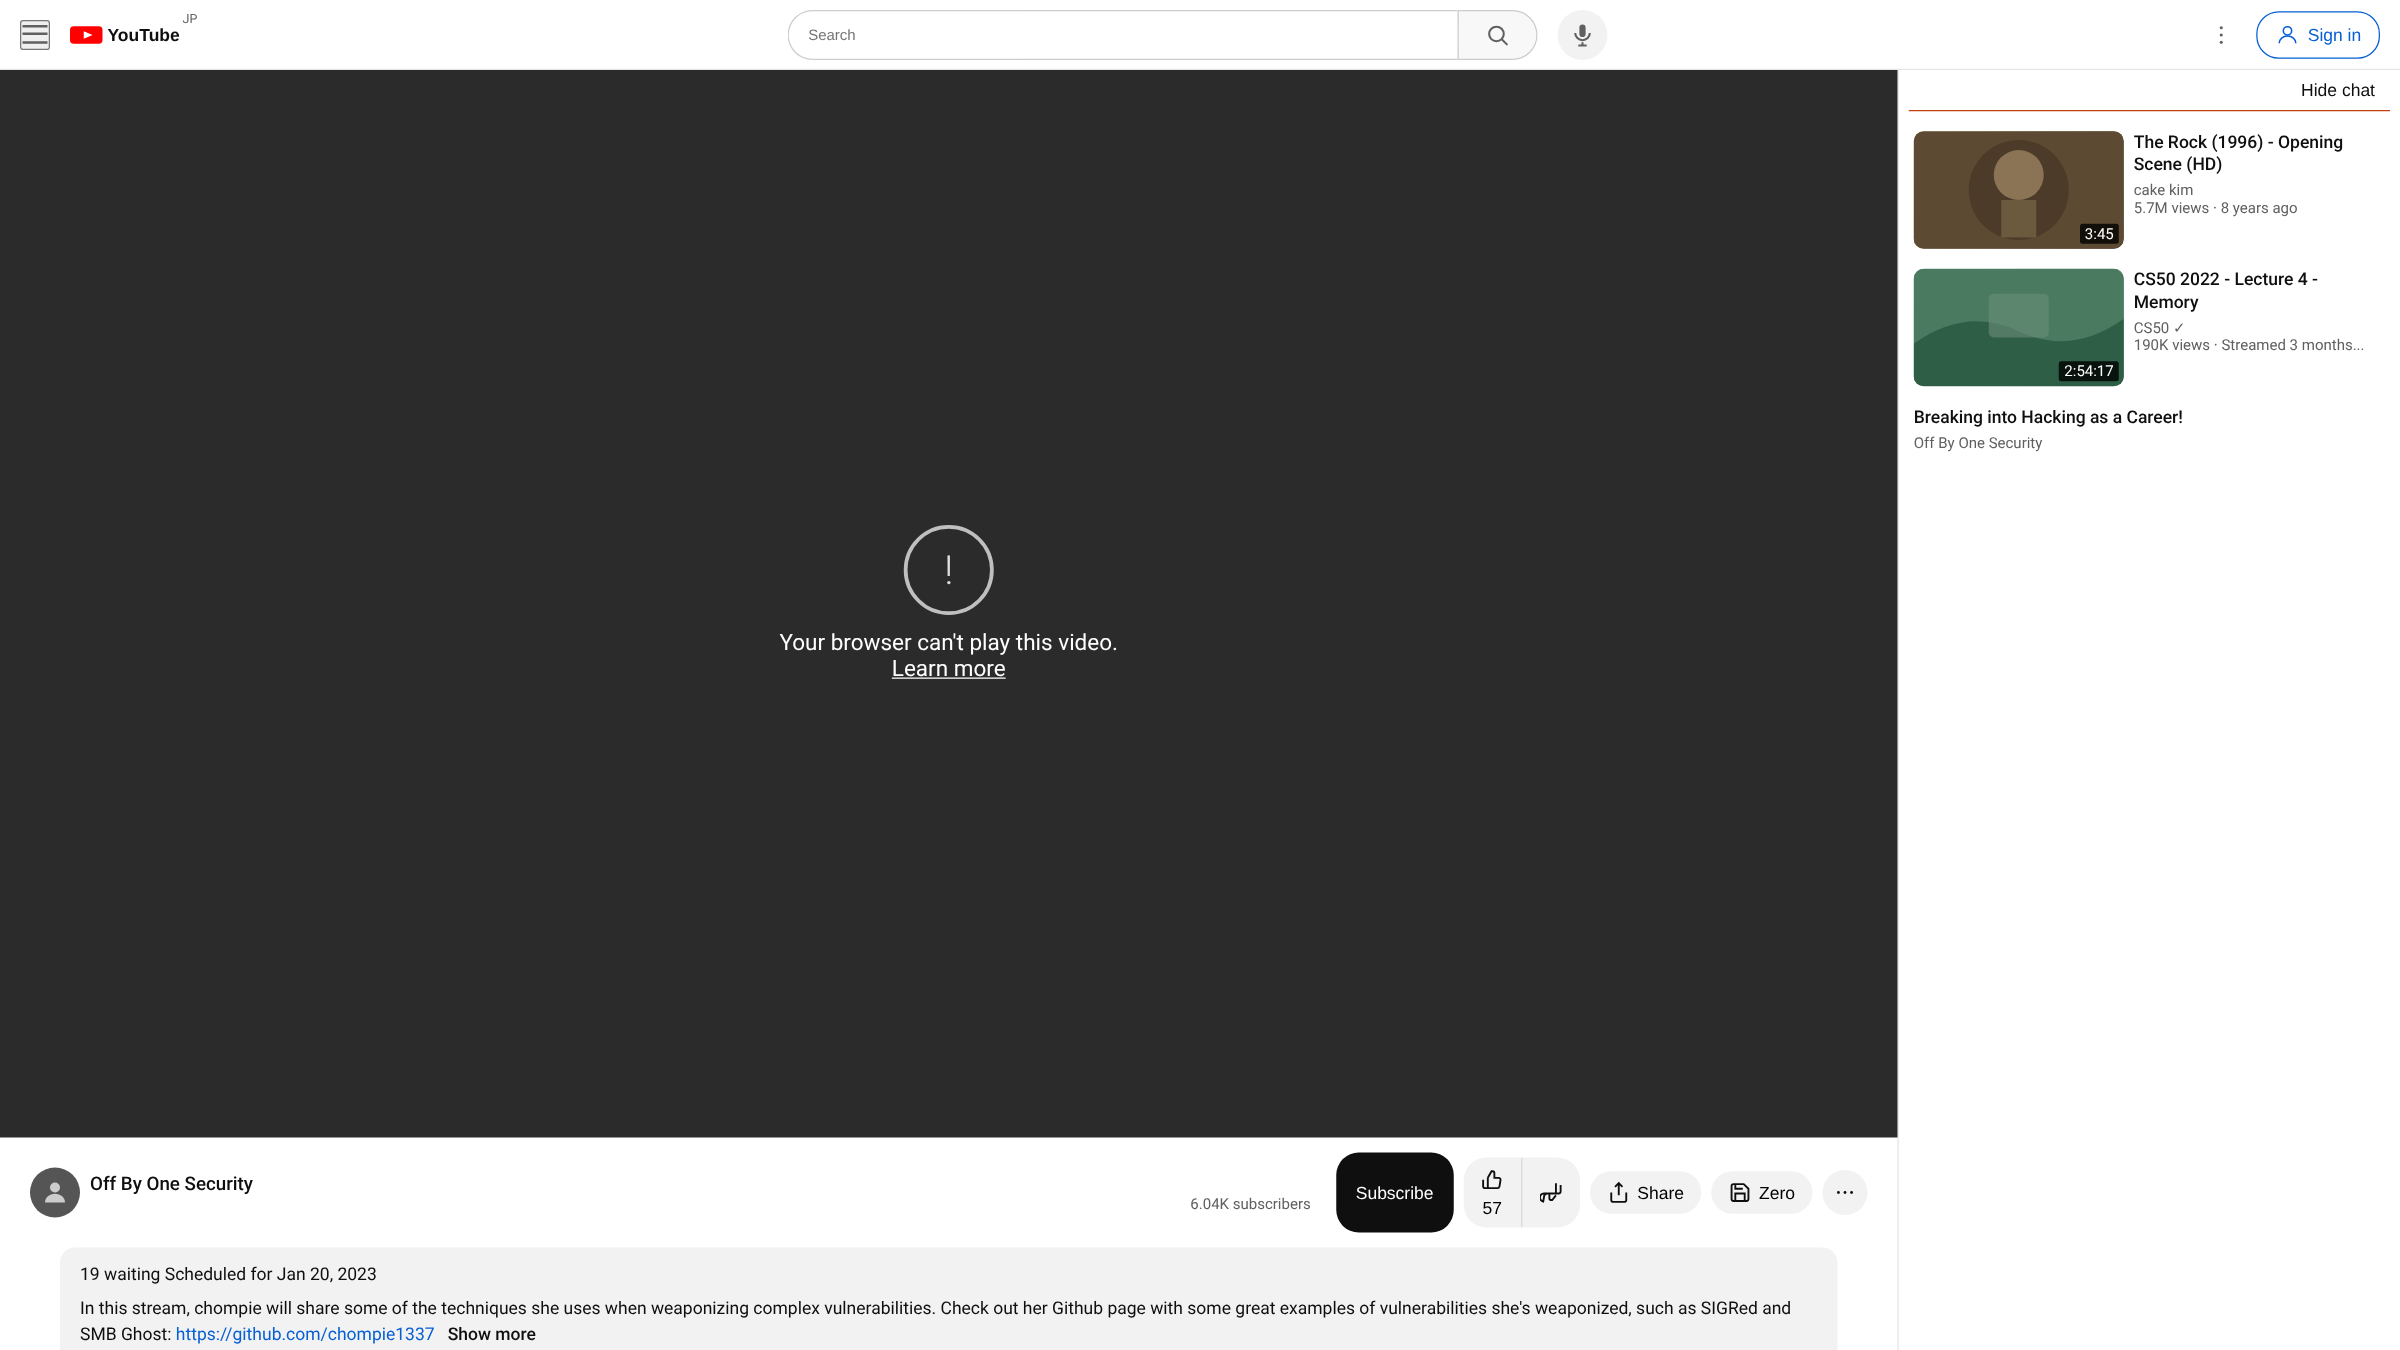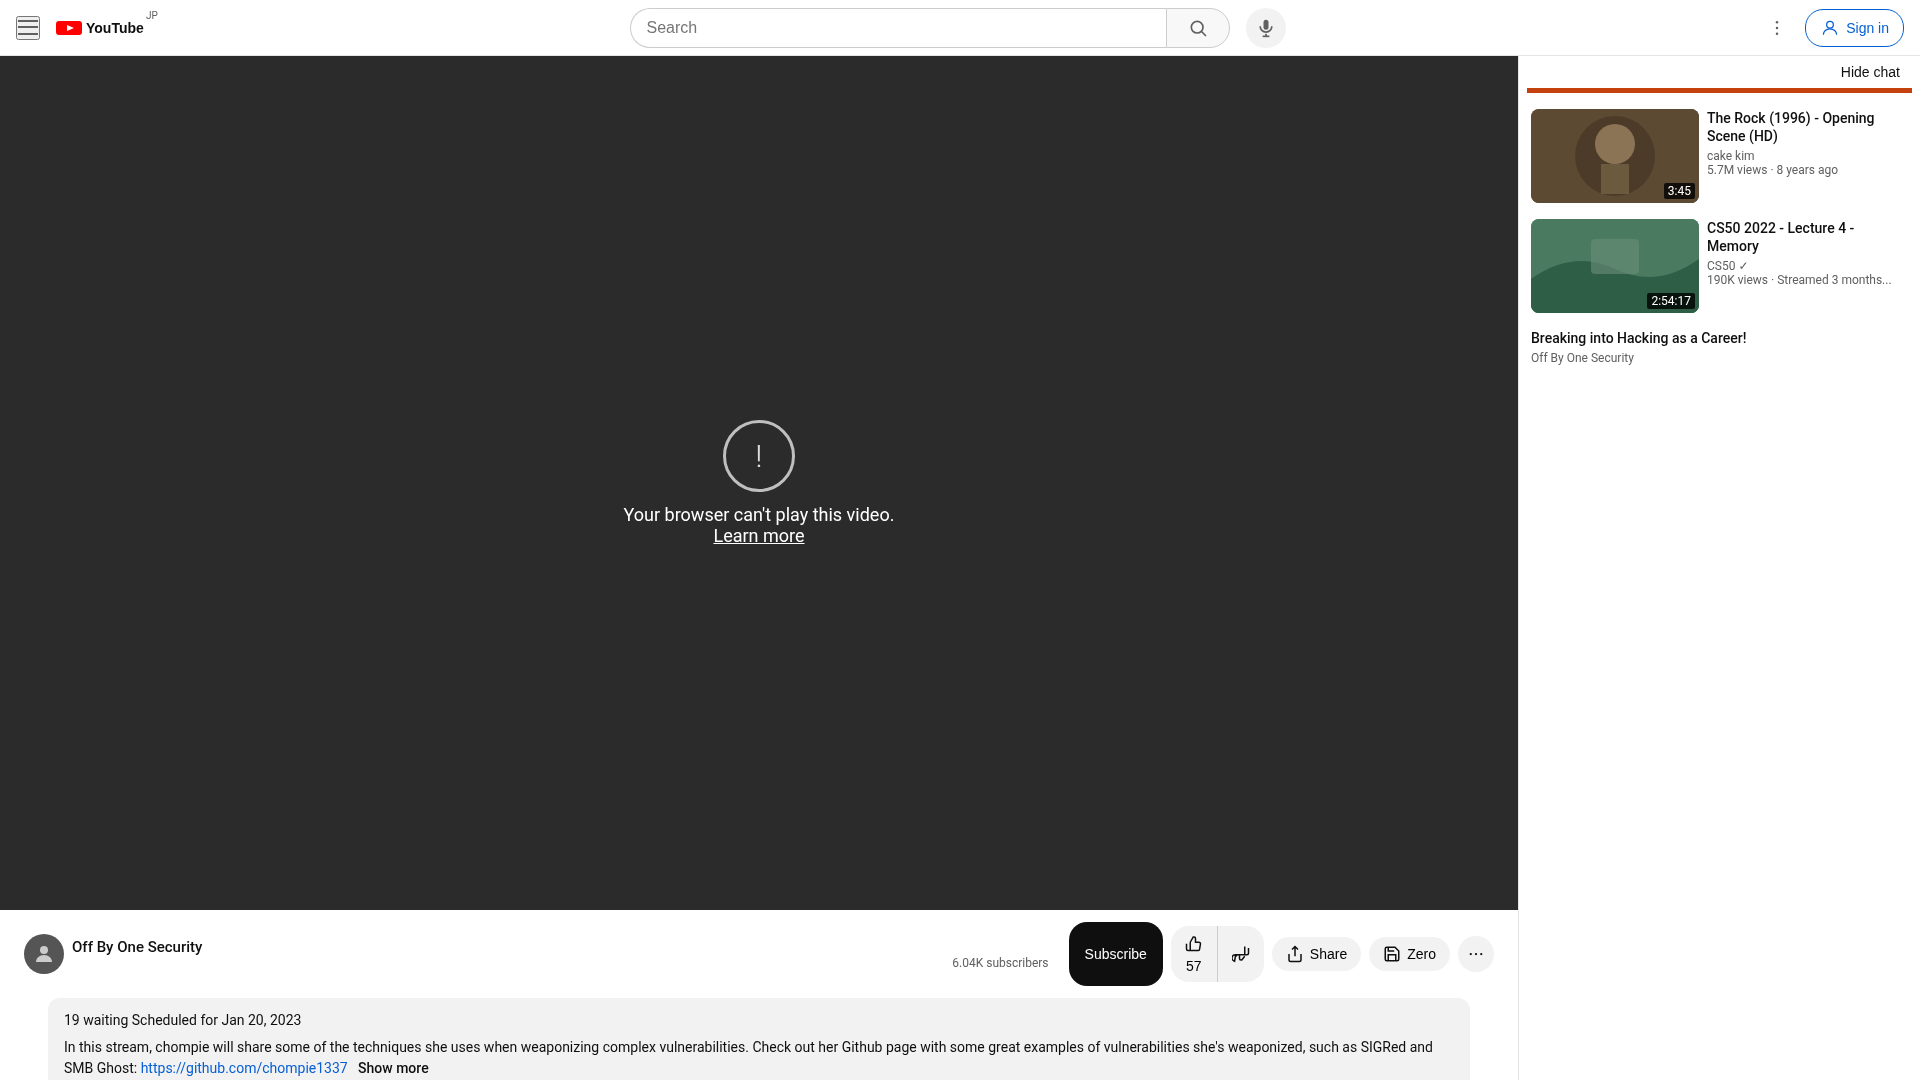--- a/index.html
+++ b/index.html
@@ -14,21 +14,21 @@
     }
     .header-left { display: flex; align-items: center; gap: 16px; flex-shrink: 0; }
     .hamburger-icon { width: 24px; height: 24px; display: flex; flex-direction: column; justify-content: space-around; cursor: pointer; }
     .hamburger-icon span { display: block; height: 2px; background: #606060; width: 100%; }
     .logo-jp { font-size: 10px; color: #606060; margin-top: -8px; }
 
     .header-center { flex: 1; display: flex; align-items: center; justify-content: center; gap: 8px; }
     .search-form { display: flex; align-items: center; max-width: 600px; width: 100%; }
     .search-input {
       flex: 1; height: 40px; border: 1px solid #ccc; border-right: none;
-      border-radius: 20px 0 0 20px; padding: 0 16px; font-size: 16px;
+      border-radius: 20px 0 0 20px; padding: 0 16px; font-size: 12px;
       outline: none; color: #8b5cf6;
     }
     .search-btn {
       height: 40px; width: 64px; background: #f8f8f8; border: 1px solid #ccc;
       border-radius: 0 20px 20px 0; cursor: pointer; display: flex; align-items: center; justify-content: center;
     }
     .mic-btn {
       width: 40px; height: 40px; background: #f2f2f2; border-radius: 50%;
       border: none; cursor: pointer; display: flex; align-items: center; justify-content: center; margin-left: 8px;
     }
@@ -108,21 +108,21 @@
     .desc-link { color: #065fd4; text-decoration: none; }
     .show-more { color: #0f0f0f; font-weight: 500; cursor: pointer; }
 
     
     .sidebar {
       width: 402px; flex-shrink: 0; padding: 0 8px;
       border-left: 1px solid #e5e5e5; min-height: calc(100vh - 56px);
     }
     .hide-chat-bar {
       display: flex; align-items: center; justify-content: flex-end;
-      padding: 8px 12px; border-bottom: 5px solid #c2410c; margin-bottom: 8px;
+      padding: 8px 12px; border-bottom: 1px solid #c2410c; margin-bottom: 8px;
     }
     .hide-chat-btn { background: none; border: none; font-size: 14px; color: #0f0f0f; cursor: pointer; font-weight: 500; }
 
     
     .rec-item {
       display: flex; gap: 8px; padding: 8px 4px; cursor: pointer;
     }
     .rec-thumb {
       width: 168px; height: 94px; background: #c0c0c0; border-radius: 8px; flex-shrink: 0; position: relative; overflow: hidden;
     }

